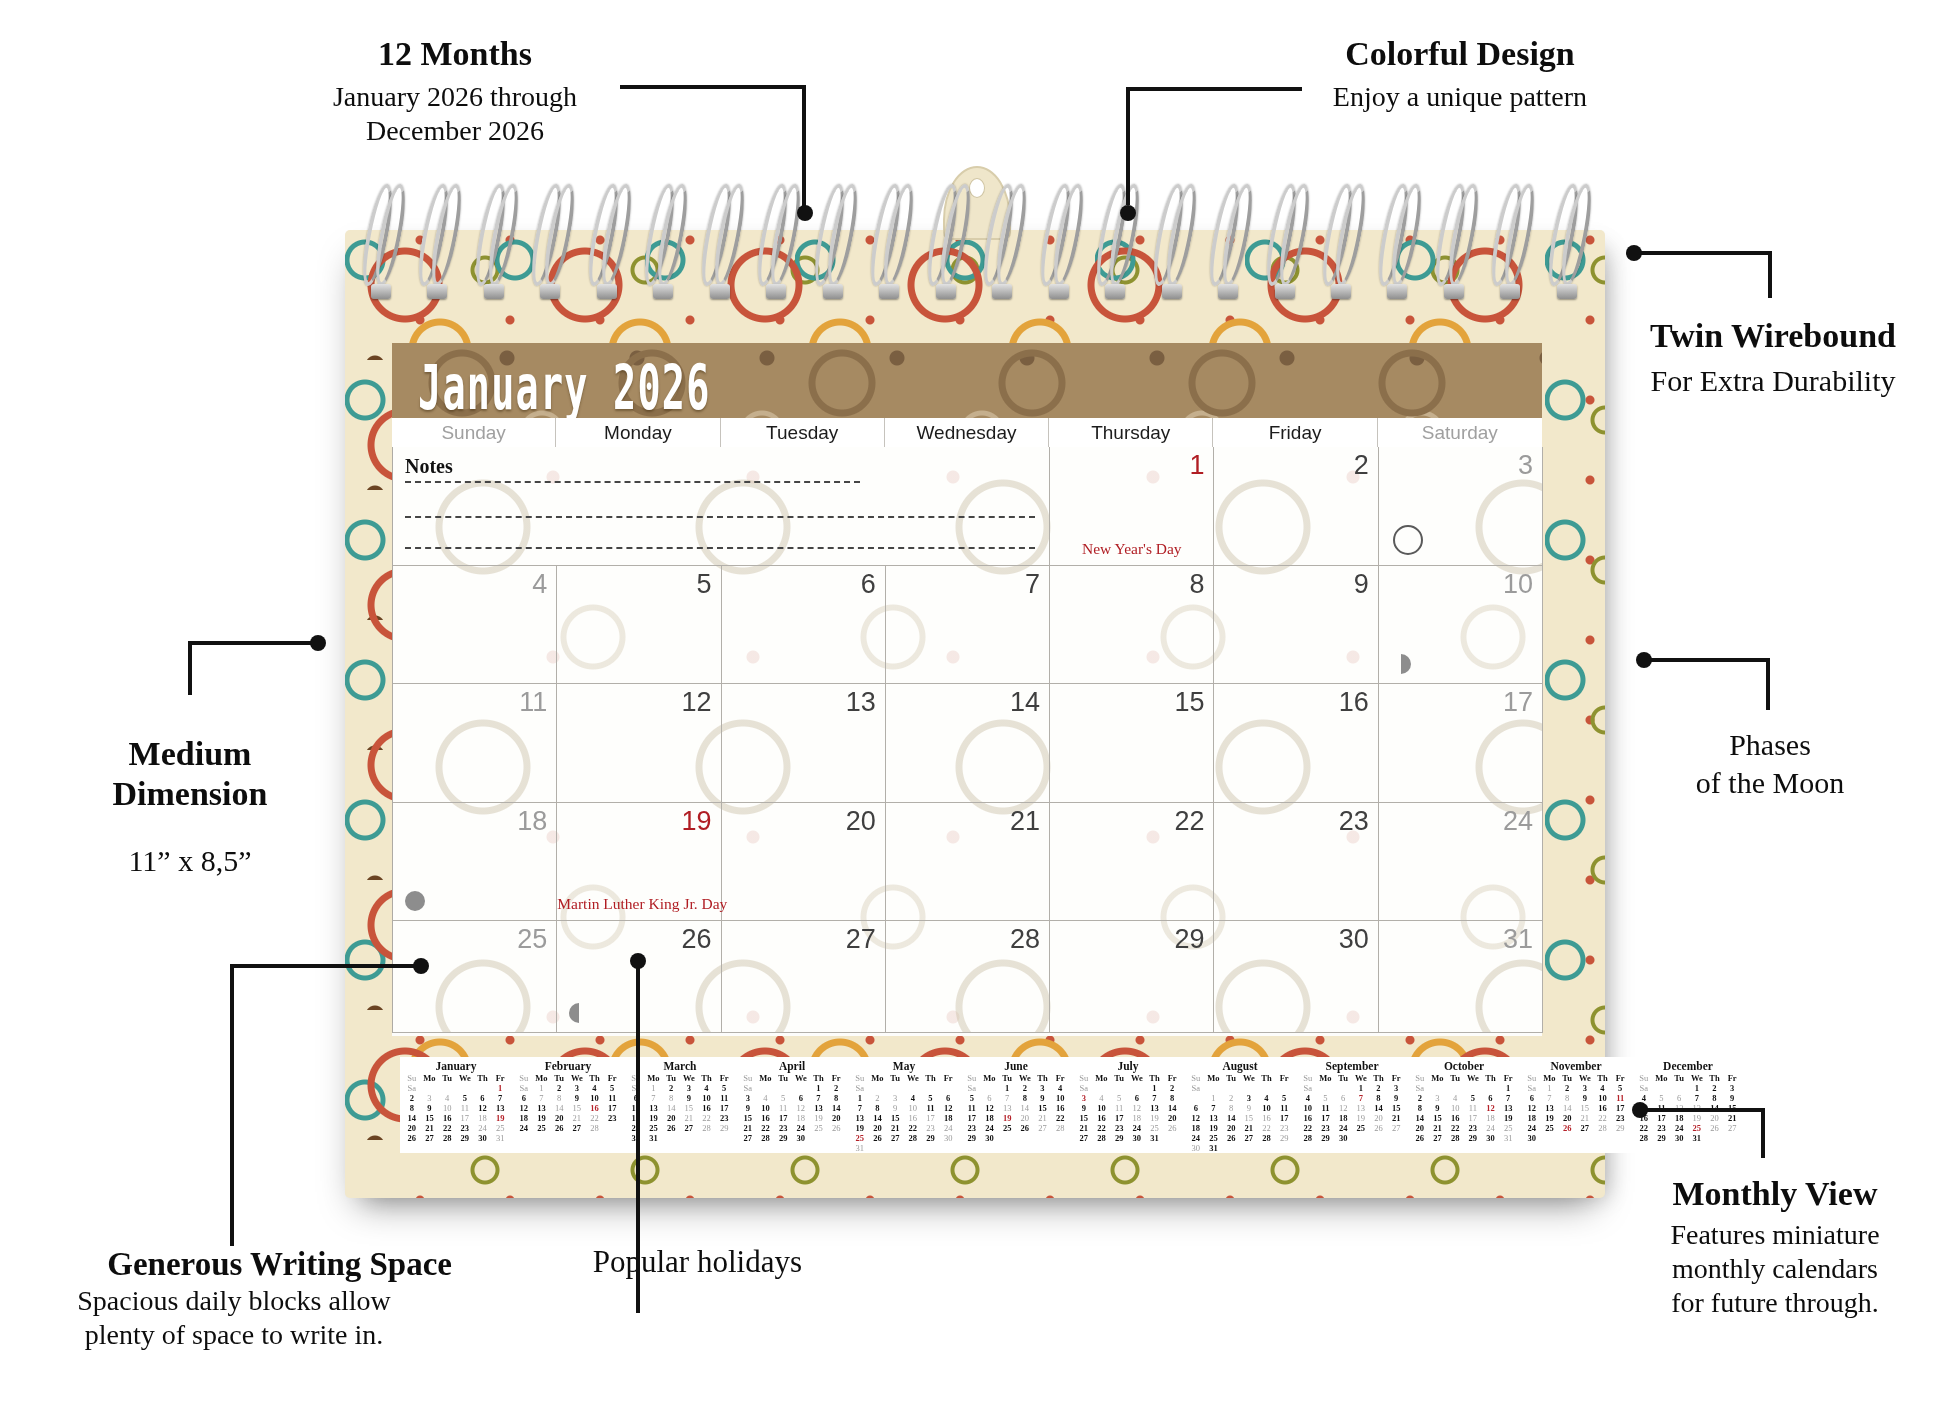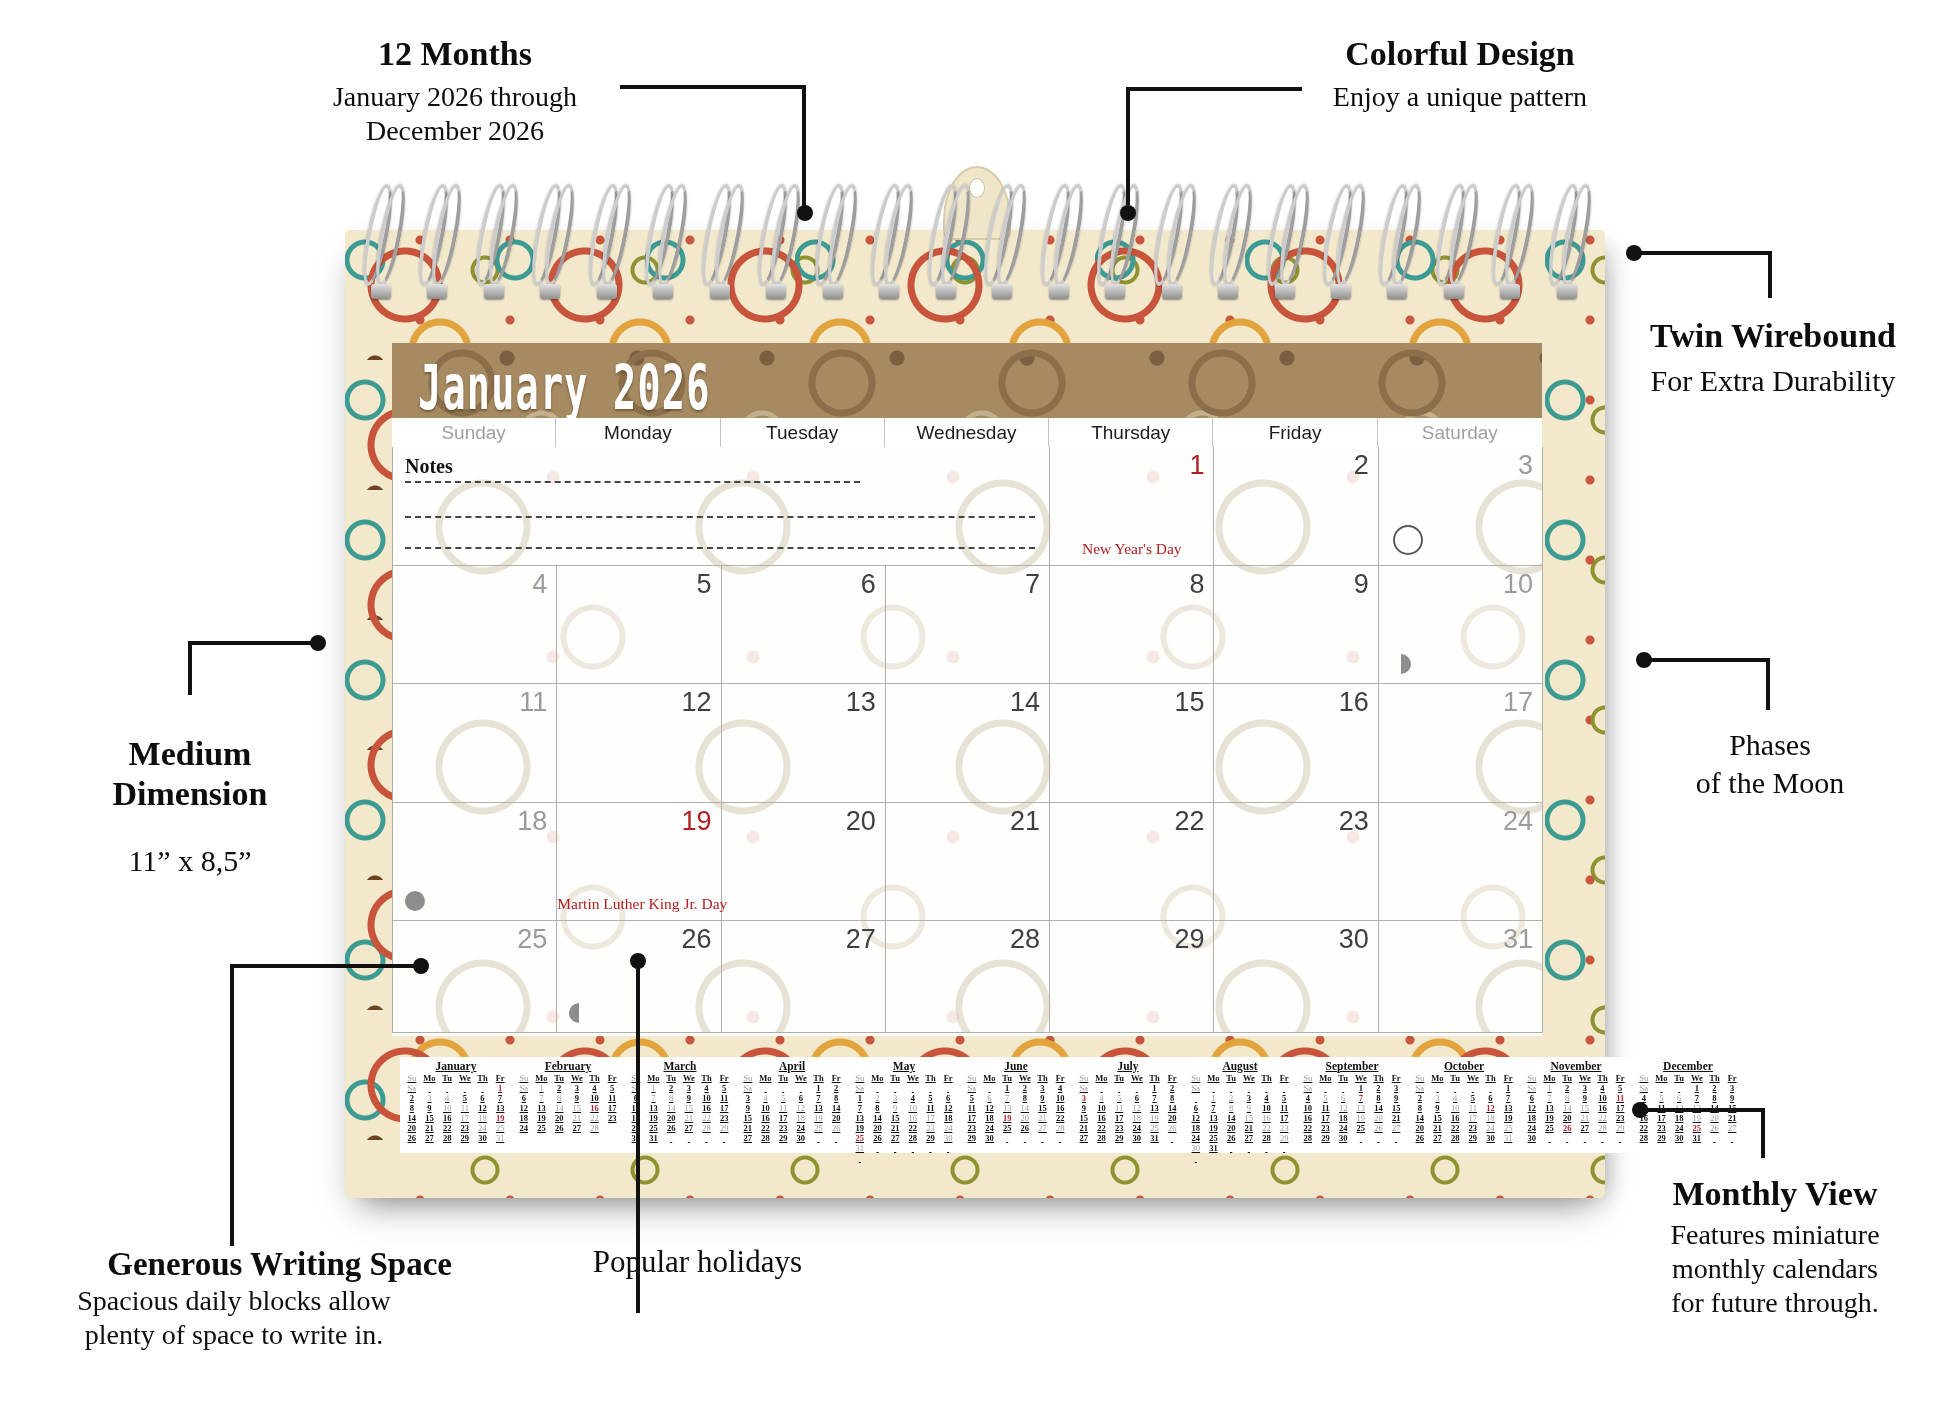--- a/index.html
+++ b/index.html
@@ -84,21 +84,21 @@
   .moon.last{background:linear-gradient(to right, rgba(0,0,0,0) 50%, #8d8d8d 50%);}
   .moon.first{background:linear-gradient(to right, #8d8d8d 50%, rgba(0,0,0,0) 50%);}
 
   .notes-area{grid-row:1;grid-column:1 / span 4;position:relative;border-right:1px solid #b2afa9;
     border-bottom:1px solid #b2afa9;}
   .notes-line{position:absolute;left:12px;border-bottom:2px dashed #454545;height:0;}
   .notes-label{position:absolute;left:12px;top:8px;font-size:20px;font-weight:bold;color:#111;}
 
   
   .mini-strip{position:absolute;left:400px;top:1057px;width:1344px;height:96px;background:#ffffff;
-    display:flex;z-index:2;padding:0;text-decoration:underline;}
+    display:flex;z-index:2;padding:0;}
   .mini-month{flex:1;padding:2px 3px 0 3px;text-align:center;}
   .mini-name{font-size:11.5px;font-weight:bold;line-height:14px;color:#111;}
   .mini-grid{display:grid;grid-template-columns:repeat(6,1fr);}
   .mini-grid span{font-size:8.5px;line-height:10px;font-weight:bold;color:#111;}
   .mini-grid span.muted{color:#9a9a9a;font-weight:normal;}
   .mini-grid span.red{color:#b5222a;}
 
   
   .callout{position:absolute;text-align:center;}
   .co-title{font-size:34px;font-weight:bold;line-height:40px;}

